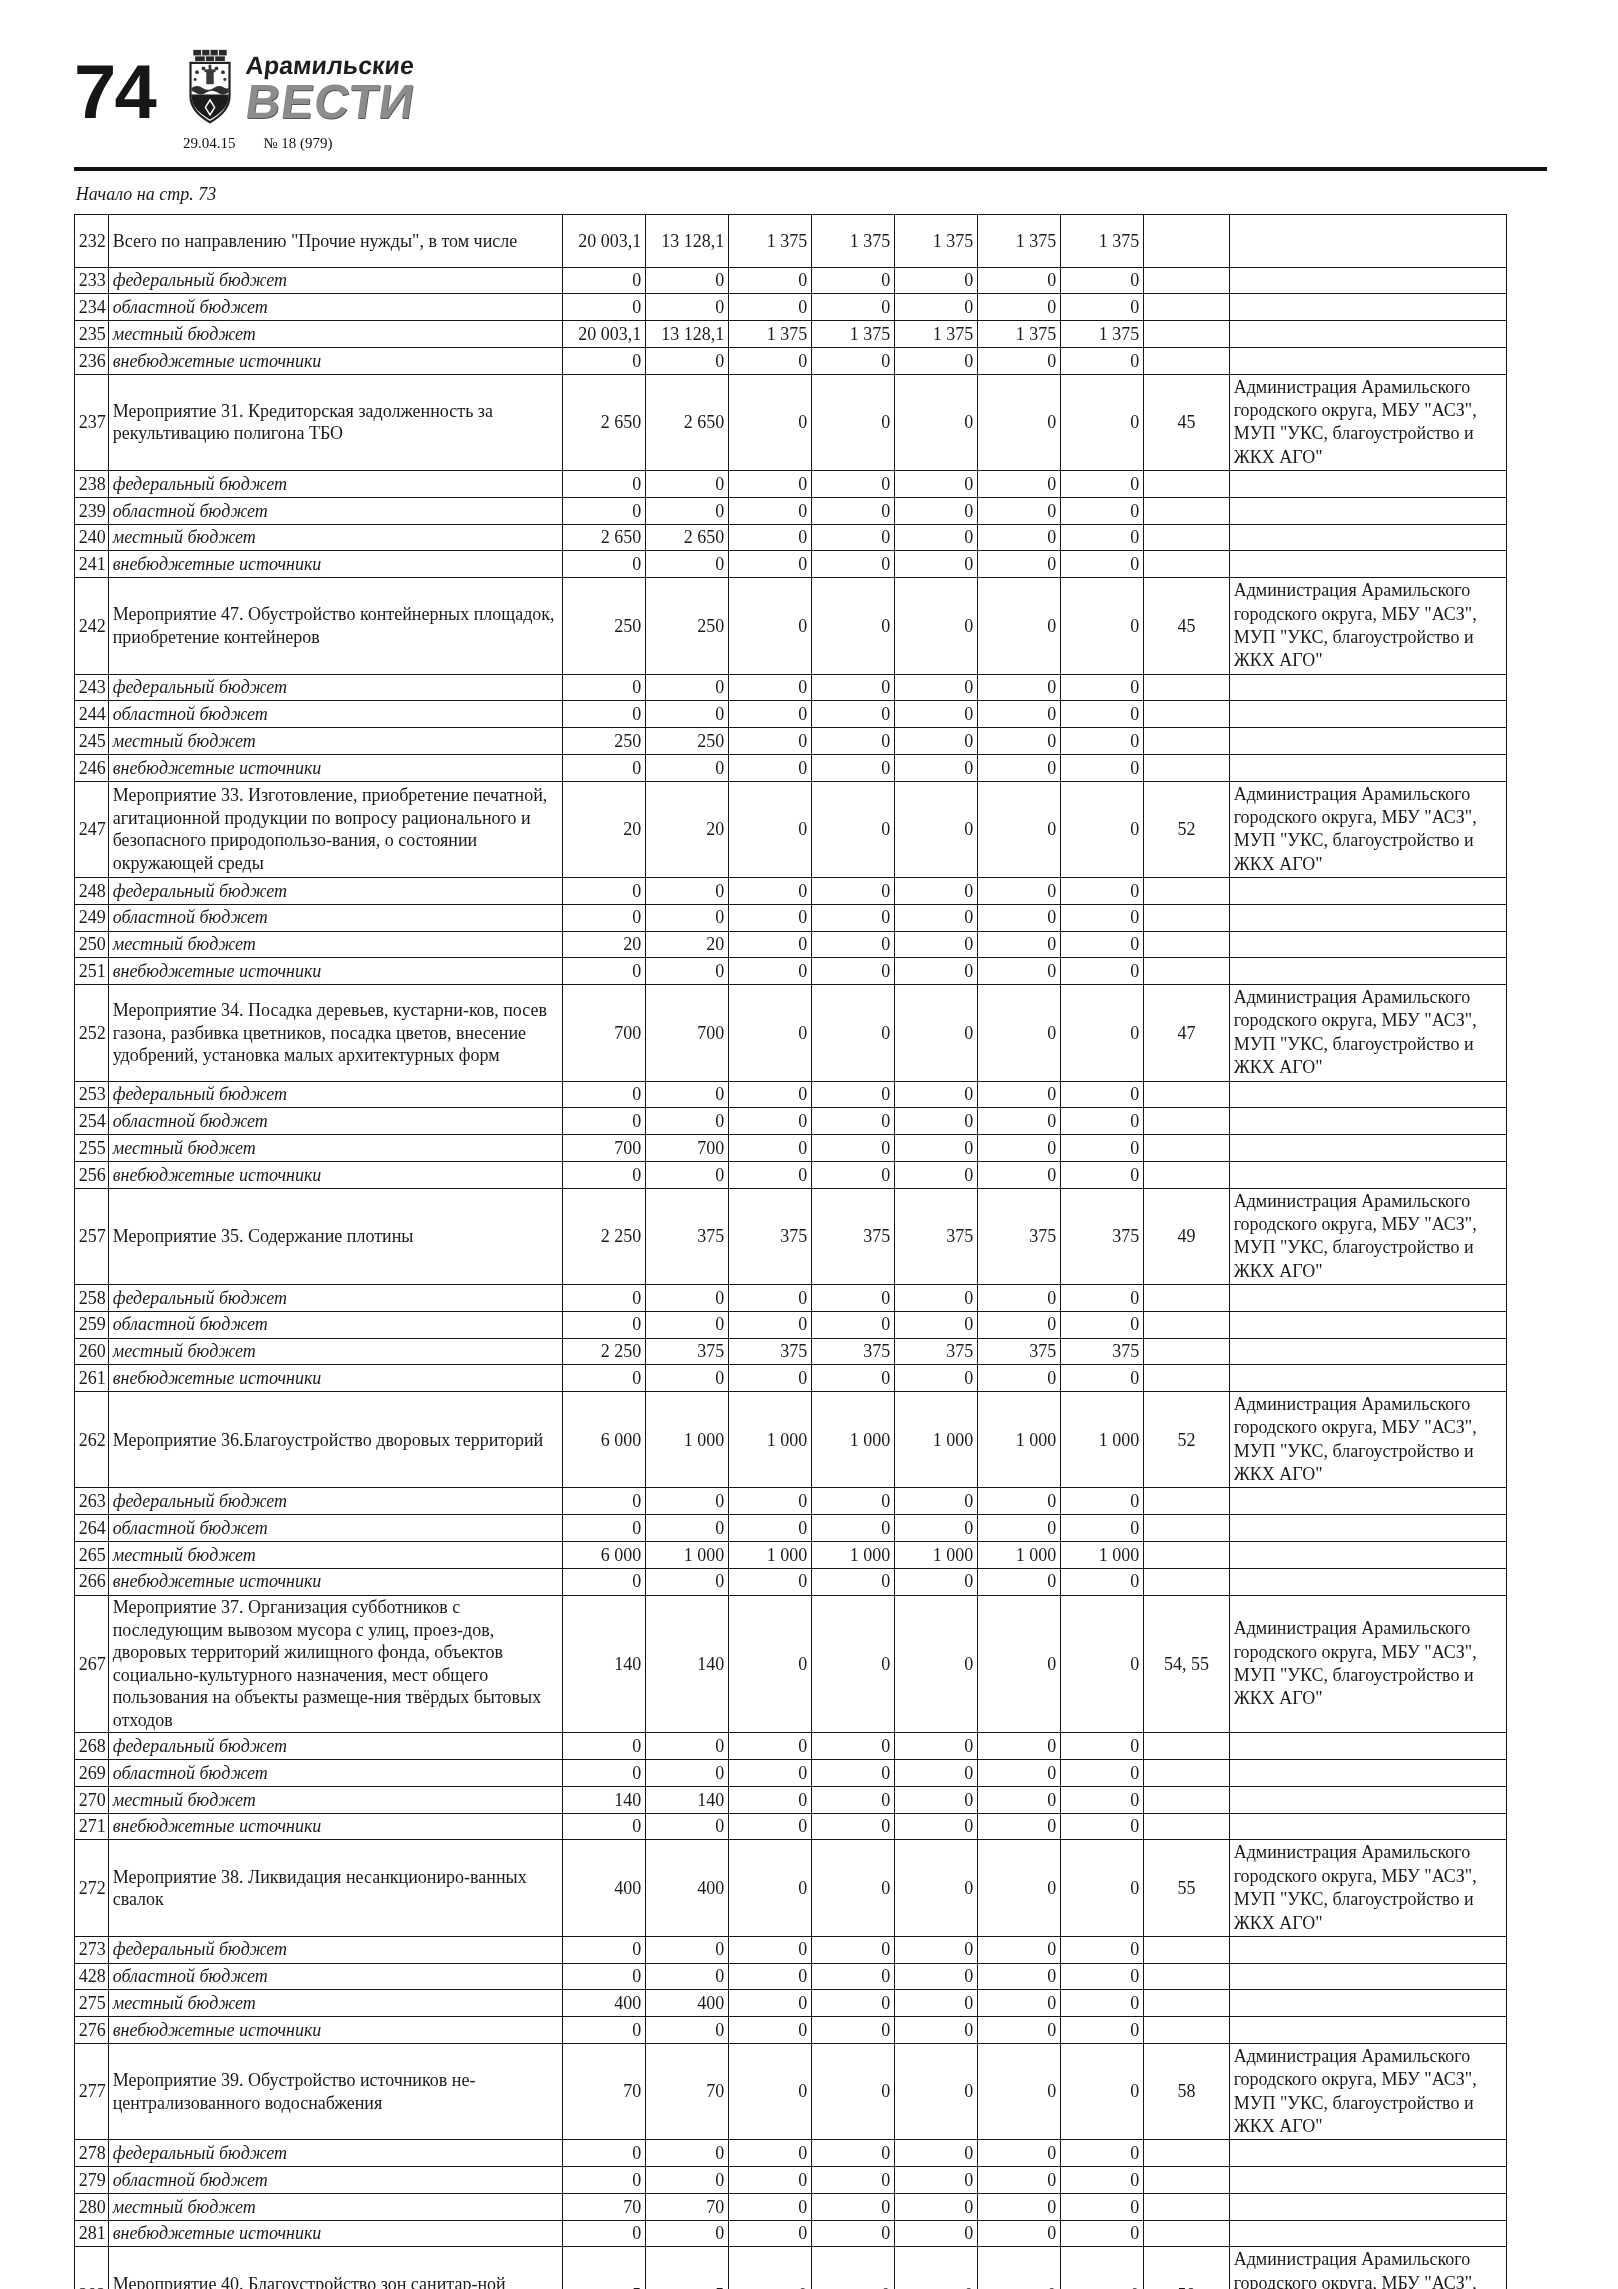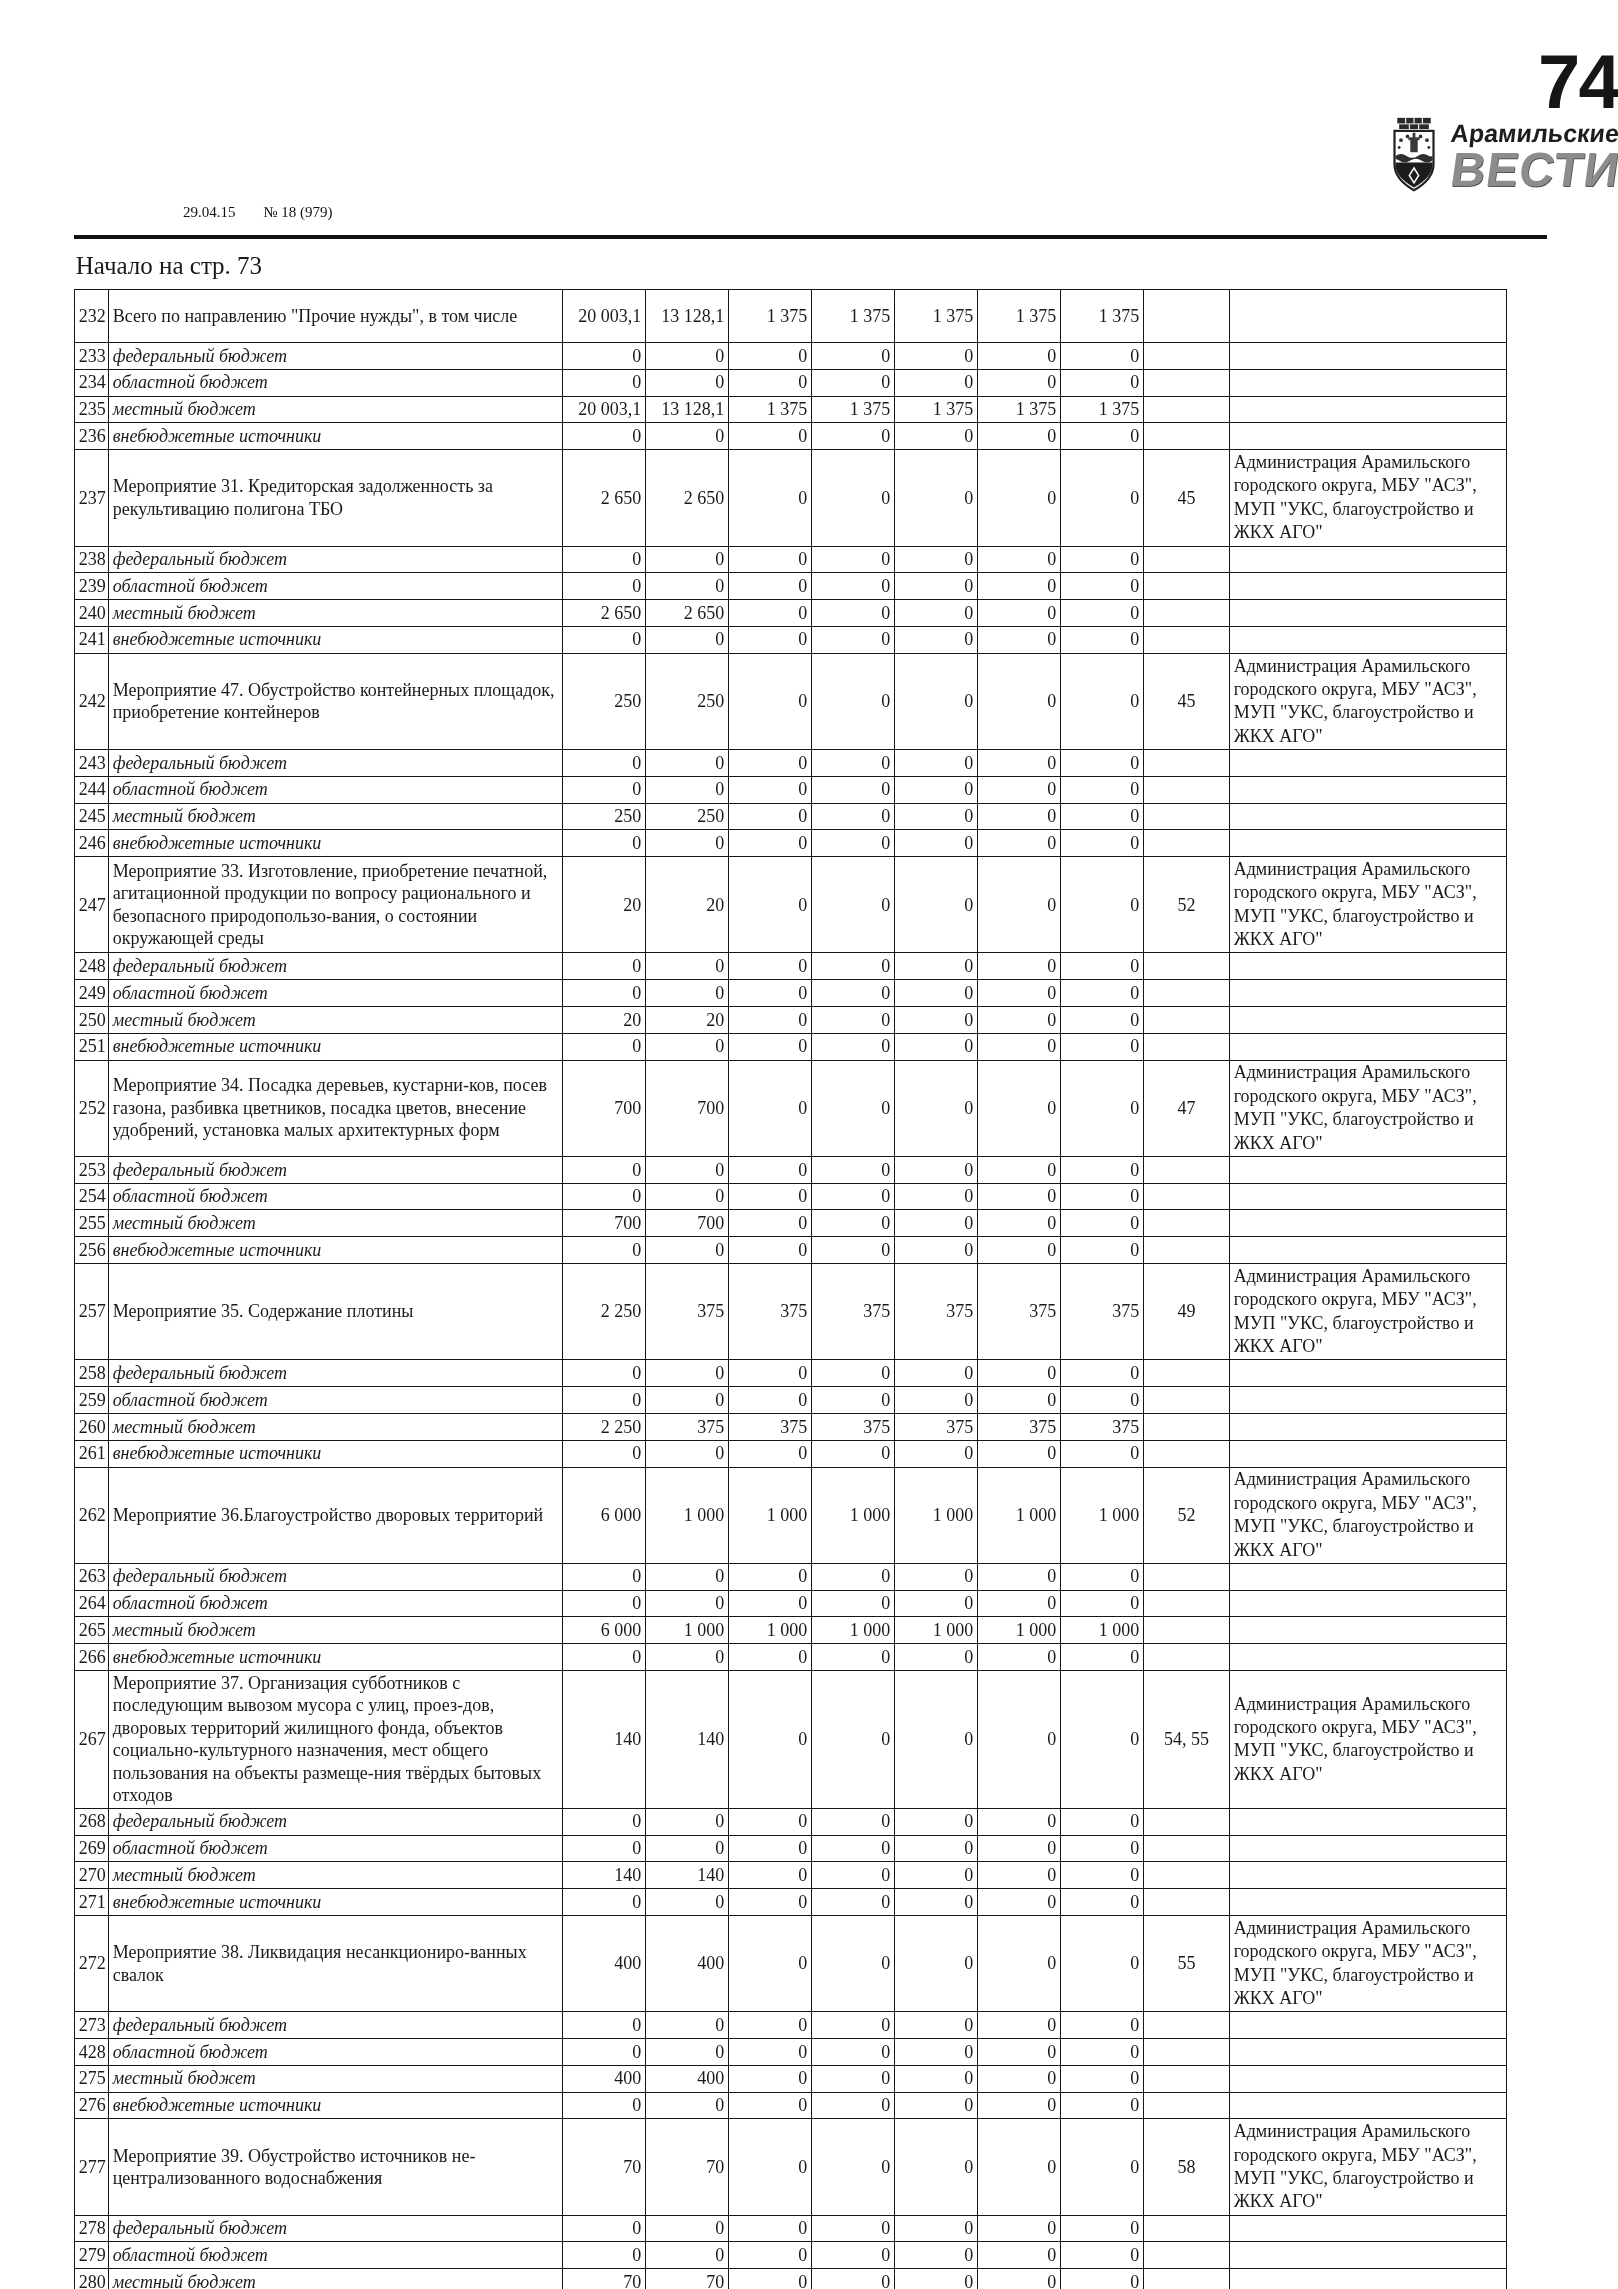--- a/index.html
+++ b/index.html
@@ -2,40 +2,40 @@
 <html lang="ru" style="font-size:14.8px"><head>
 <meta charset="utf-8">
 <style>
   html,body{margin:0;padding:0;background:#e8e8e8;}
   .page{
     width:1619px;height:2290px;background:#ffffff;position:relative;
     font-family:"Liberation Serif", serif;color:#1a1a1a;overflow:hidden;
   }
   .content{padding:48px 0 0 74px;}
   
-  .masthead{display:flex;align-items:flex-end;flex-direction:column;}
+  .masthead{display:flex;align-items:flex-end;gap:28px;}
   .page-num{
     font-family:"Liberation Sans", sans-serif;font-weight:bold;
     font-size:76px;line-height:0.9;letter-spacing:-1.8px;color:#161616;
   }
   .brand{display:flex;align-items:flex-end;gap:9.2px;}
   .brand-text{display:flex;flex-direction:column;line-height:1;}
   .brand-top{
     font-family:"Liberation Sans", sans-serif;font-weight:bold;
     font-size:25px;color:#1d1d1d;transform:skewX(-6deg);
   }
   .brand-bottom{
     font-family:"Liberation Sans", sans-serif;font-weight:bold;
     font-size:48px;color:#8c8c8c;letter-spacing:0.9px;transform:skewX(-8deg);
     text-shadow:0.9px 0.9px 0 #555;
   }
   .date-line{margin:9.2px 0 0 109px;font-size:15px;color:#111;}
   .date-line .issue{margin-left:24px;}
   .rule{height:3.7px;background:#111;width:1473px;margin-top:14.8px;}
-  .continuation{font-size:25px;margin:13px 0 9.2px 1.8px;}
+  .continuation{font-style:italic;font-size:18px;margin:13px 0 9.2px 1.8px;}
   
   table.budget{
     border-collapse:collapse;table-layout:fixed;width:1432px;
     font-size:18px;line-height:1.25;
   }
   table.budget td{
     border:1.4px solid #161616;vertical-align:middle;
     overflow:hidden;padding:0.9px 3.7px;
   }
   col.c-num{width:34px;}

